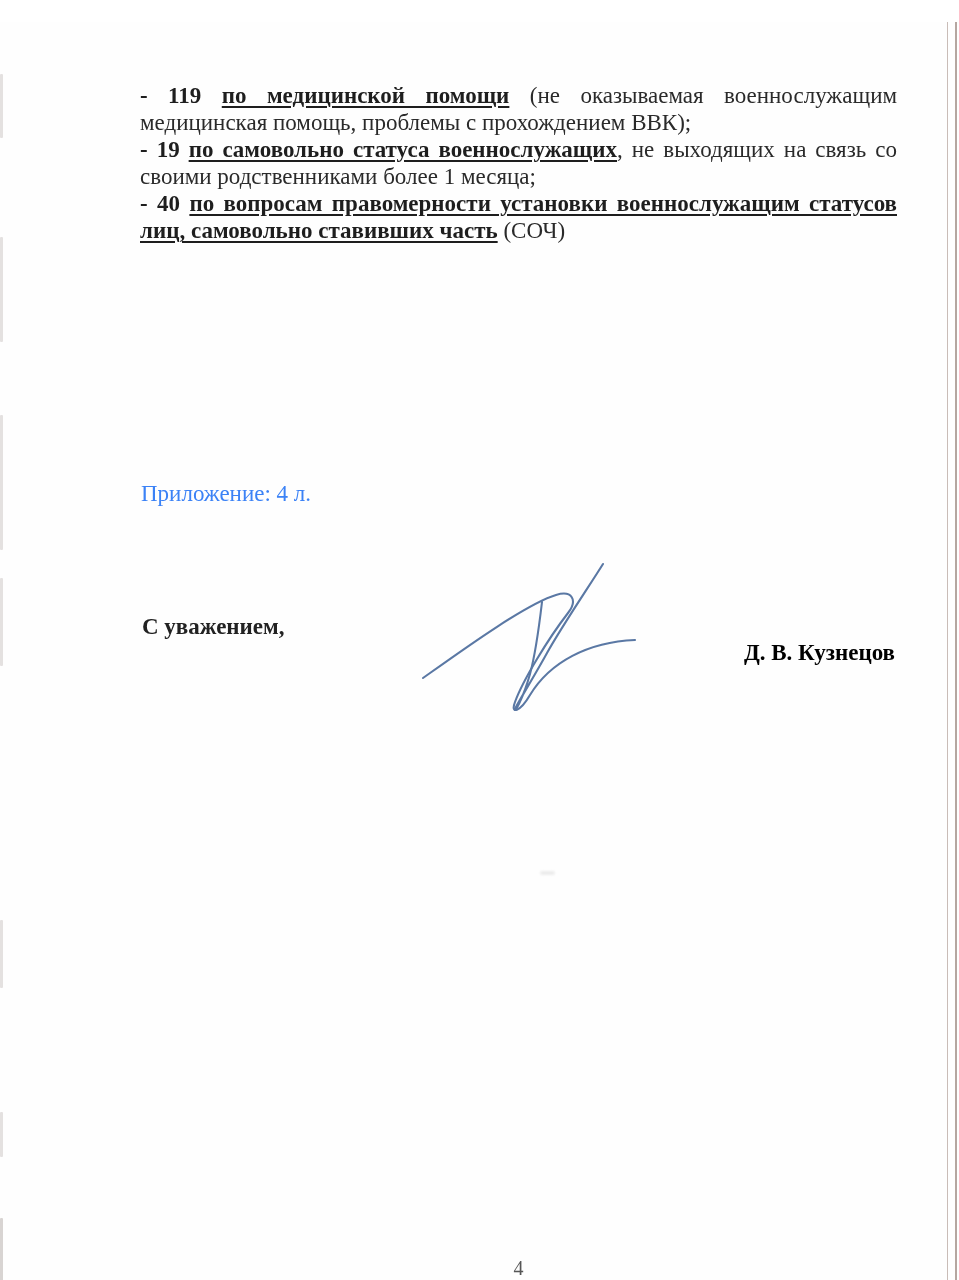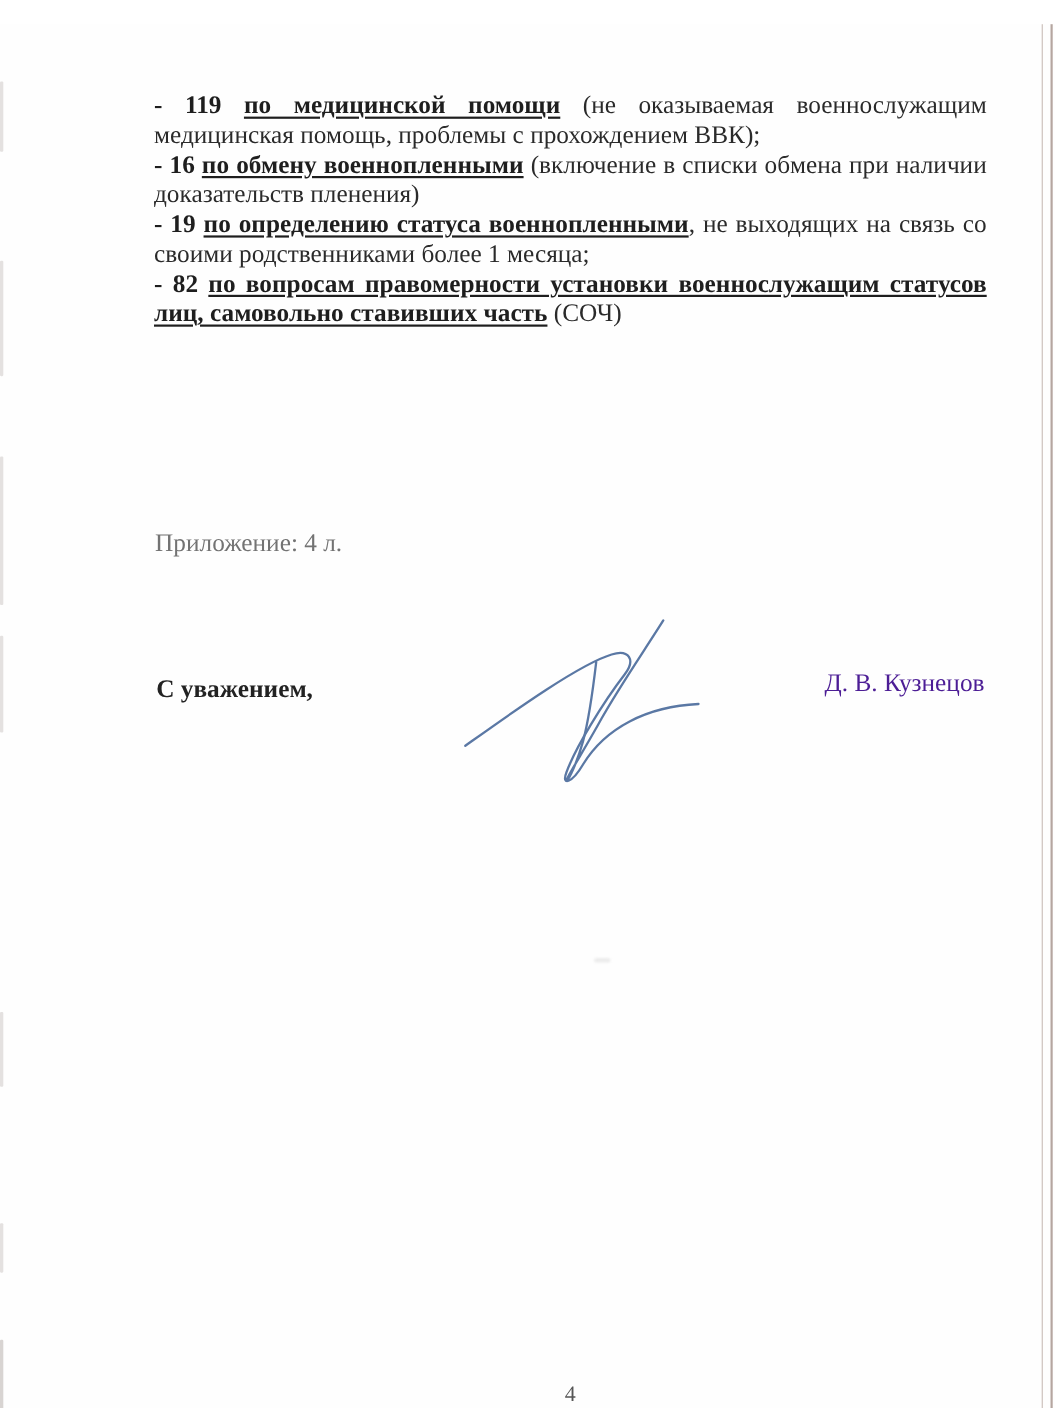--- a/index.html
+++ b/index.html
@@ -33,31 +33,31 @@
     text-underline-offset: 3px;
   }
   .u  {
     text-decoration: underline;
     text-decoration-thickness: 1.5px;
     text-underline-offset: 3px;
   }
   .attachment {
     position: absolute;
     left: 141px; top: 459px;
-    font-size: 23px; color: #737373;
+    font-size: 23px; color: #3b82f6;
   }
   .closing {
     position: absolute;
     left: 142px; top: 592px;
     font-size: 23px; font-weight: bold; color: #222;
   }
   .signer {
     position: absolute;
-    right: 64px; top: 586px;
-    font-size: 23px; font-weight: normal; color: #4c1d95;
+    right: 64px; top: 618px;
+    font-size: 23px; font-weight: bold; color: #000000;
   }
   .signature {
     position: absolute;
     left: 416px; top: 534px;
     width: 230px; height: 158px;
   }
   .page-number {
     position: absolute;
     left: 140px; top: 1235px; width: 757px;
     text-align: center;
@@ -84,23 +84,22 @@
     border-radius: 2px; filter: blur(1px);
   }
 </style>
 </head>
 <body>
 
 <div class="page">
 
   <div class="textblock">
     <p class="item"><span class="b">- 119 </span><span class="bu">по медицинской помощи</span><span class="u"></span><span> (не оказываемая военнослужащим медицинская помощь, проблемы с прохождением ВВК);</span></p>
-    <p class="item"><span class="b">- 16 </span><span class="bu">по обмену военнопленными</span><span class="u"></span><span> (включение в списки обмена при наличии доказательств пленения)</span></p>
-    <p class="item"><span class="b">- 19 </span><span class="bu">по определению статуса военнопленными</span><span class="u"></span><span>, не выходящих на связь со своими родственниками более 1 месяца;</span></p>
-    <p class="item"><span class="b">- 82 </span><span class="bu">по вопросам правомерности установки военнослужащим статусов лиц, самовольно ставивших часть</span><span class="u"></span><span> (СОЧ)</span></p>
+    <p class="item"><span class="b">- 19 </span><span class="bu">по самовольно статуса военнослужащих</span><span class="u"></span><span>, не выходящих на связь со своими родственниками более 1 месяца;</span></p>
+    <p class="item"><span class="b">- 40 </span><span class="bu">по вопросам правомерности установки военнослужащим статусов лиц, самовольно ставивших часть</span><span class="u"></span><span> (СОЧ)</span></p>
   </div>
 
   <div class="attachment">Приложение: 4 л.</div>
 
   <div class="closing">С уважением,</div>
 
   <svg class="signature" viewBox="0 0 230 158" xmlns="http://www.w3.org/2000/svg">
     <g fill="none" stroke="#4d6d9d" stroke-width="2.1" stroke-linecap="round" opacity="0.92">
       <path d="M 7,122 C 45,95 110,48 140,39 C 156,34 162,44 152,57 C 132,83 107,124 99,146 C 94,159 104,156 114,139 C 134,106 172,86 219,84"></path>
       <path d="M 187,8 C 172,32 146,70 131,97 C 119,119 101,148 99,153 C 98,158 107,143 114,118 C 120,96 124,63 126,46"></path>

